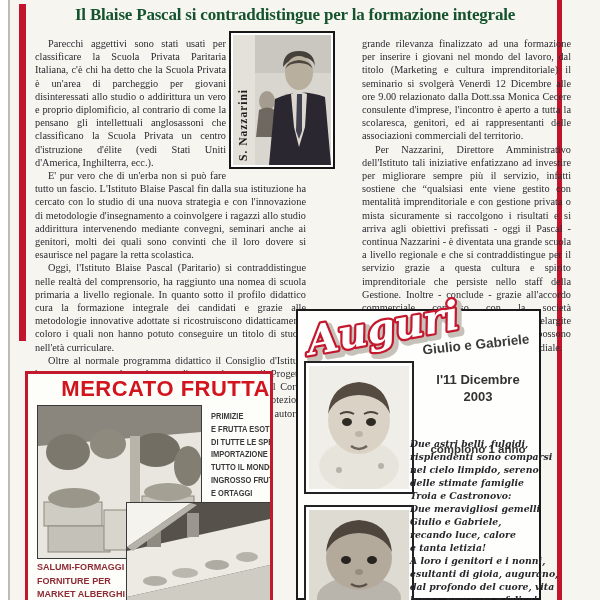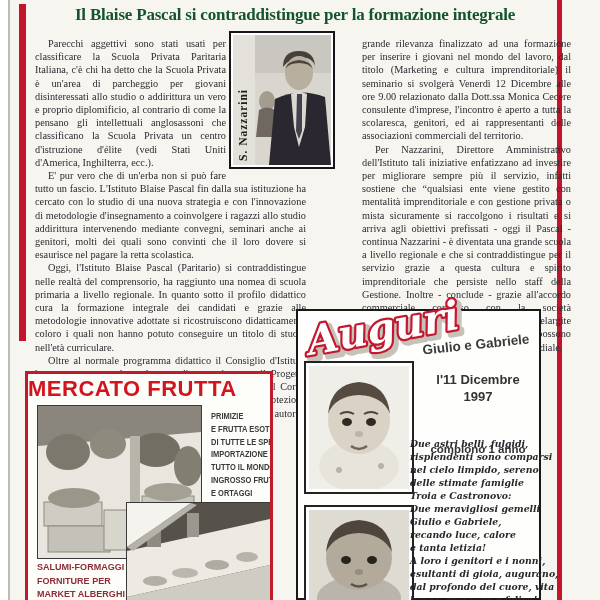--- a/index.html
+++ b/index.html
@@ -21,21 +21,21 @@
   .photo-spacer{float:right;width:80px;height:135px;}
   .photo-frame{left:229px;top:31px;width:106px;height:138px;border:2px solid #161616;
                background:#fff;padding:2px;box-sizing:border-box;}
   .photo-frame svg{display:block;width:98px;height:130px;}
   .vert-caption{position:absolute;left:6px;top:10px;height:118px;
                 writing-mode:vertical-rl;transform:rotate(180deg);
                 font-size:11.5px;font-weight:bold;color:#1d1d1d;letter-spacing:1px;}
   
   .mercato-box{left:25px;top:371px;width:248px;height:240px;border:3px solid #c21a2c;
                background:#fdfdfa;box-sizing:border-box;overflow:hidden;}
-  .mercato-title{position:absolute;left:0;top:2px;width:100%;text-align:left;
+  .mercato-title{position:absolute;left:0;top:2px;width:100%;text-align:right;
                  font-family:"Liberation Sans", sans-serif;font-weight:bold;
                  font-size:22px;color:#d2141e;letter-spacing:0.5px;}
   .fruit-photo{position:absolute;left:9px;top:31px;width:163px;height:152px;
                border:1px solid #3a3a3a;background:#e4e2db;}
   .fruit-photo svg,.deli-photo svg,.baby-photo svg{display:block;width:100%;height:100%;}
   .mercato-lines{position:absolute;left:183px;top:36px;font-family:"Liberation Sans", sans-serif;
                  font-weight:bold;font-size:8.5px;line-height:12.8px;color:#3a3a3a;
                  white-space:nowrap;transform:scaleX(0.88);transform-origin:left top;}
   .deli-photo{position:absolute;left:98px;top:128px;width:143px;height:108px;
               border:1px solid #3a3a3a;background:#d8d6cf;}
@@ -194,21 +194,21 @@
         <ellipse cx="63" cy="50" rx="5" ry="4" fill="#27231e"></ellipse>
         <ellipse cx="50" cy="62" rx="4" ry="3" fill="#978d7e"></ellipse>
         <path d="M42 74 Q50 79 58 74" stroke="#5c5248" stroke-width="2.5" fill="none"></path>
       </svg>
     </div>
 
     <div class="names">Giulio e Gabriele</div>
 
     <div class="date-block">
       <div class="date-l1">l'11 Dicembre</div>
-      <div class="date-l2">1997</div>
+      <div class="date-l2">2003</div>
       <div class="date-l3">compiono 1 anno</div>
     </div>
 
     <div class="poem">
       <div>Due astri belli, fulgidi,</div>
       <div>risplendenti sono comparsi</div>
       <div>nel cielo limpido, sereno</div>
       <div>delle stimate famiglie</div>
       <div>Troia e Castronovo:</div>
       <div>Due meravigliosi gemelli</div>

